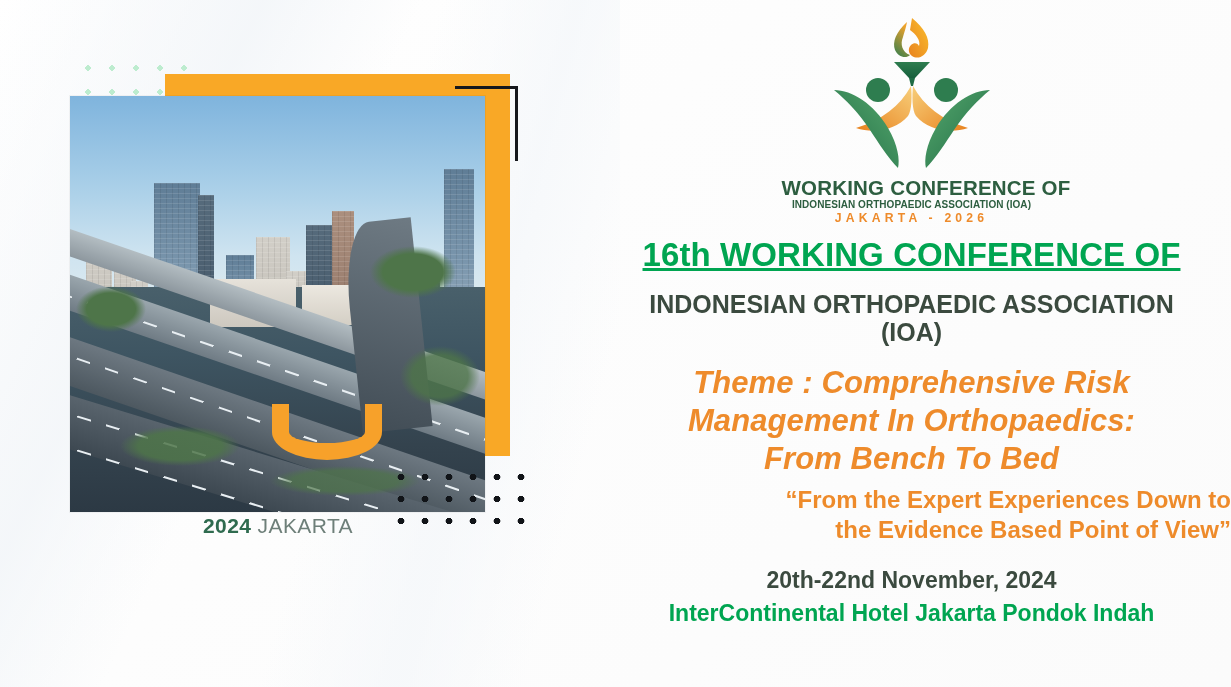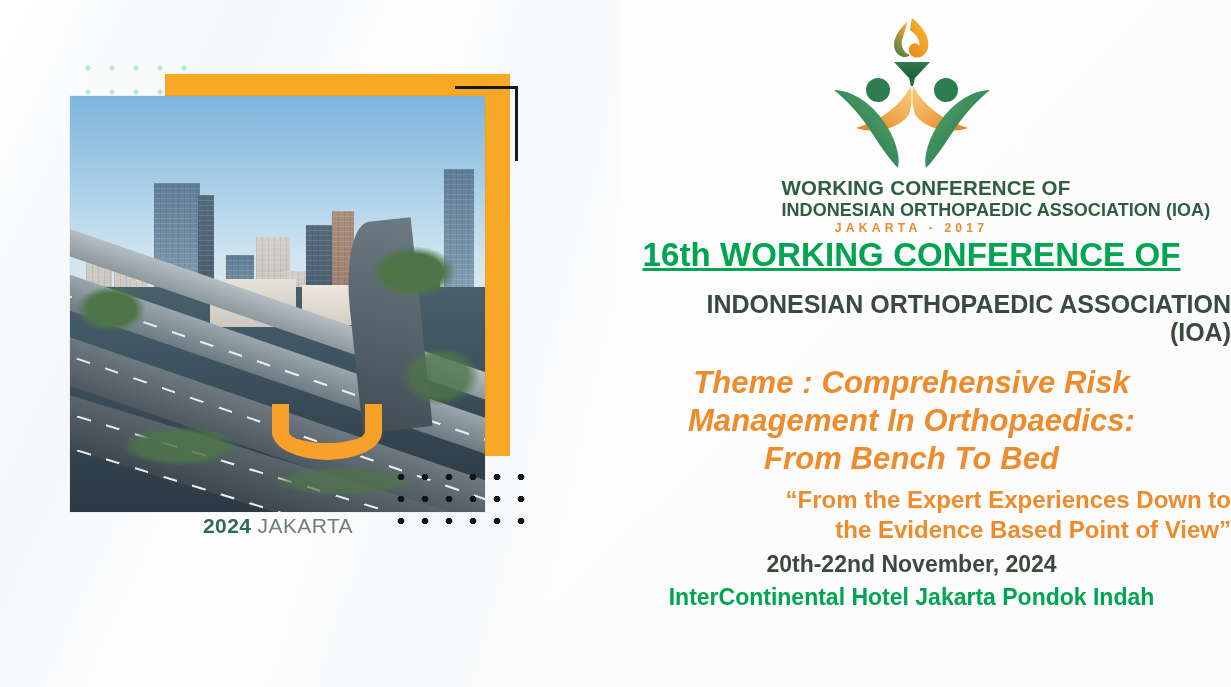--- a/index.html
+++ b/index.html
@@ -188,21 +188,21 @@
 
   .logo-line1 {
     font-size: 20.5px;
     font-weight: 800;
     letter-spacing: .2px;
     color: #2d5e40;
     line-height: 1.05;
     white-space: nowrap;
   }
   .logo-line2 {
-    font-size: 18px;
+    font-size: 10px;
     font-weight: 700;
     color: #2d5e40;
     letter-spacing: .05px;
     line-height: 1.25;
     white-space: nowrap;
   }
   .logo-line3 {
     font-size: 12.2px;
     font-weight: 700;
     color: #EE8B2B;
@@ -219,21 +219,20 @@
     letter-spacing: .1px;
     white-space: nowrap;
     text-decoration: underline;
   }
   .title-2 {
     margin-top: 16px;
     font-size: 25px;
     font-weight: 800;
     color: #3B4A3F;
     line-height: 1.12;
-    text-align: right;
   }
 
   .theme {
     margin-top: 18px;
     font-size: 31px;
     font-weight: 700;
     color: #EE8B2B;
     line-height: 1.22;
     letter-spacing: .1px;
     font-style: italic;
@@ -242,21 +241,21 @@
   .quote {
     margin-top: 8px;
     font-size: 24px;
     font-weight: 700;
     color: #EE8B2B;
     line-height: 1.25;
     text-align: right;
   }
 
   .date {
-    margin-top: 6px;
+    margin-top: 22px;
     font-size: 23px;
     font-weight: 800;
     color: #3B4A3F;
     line-height: 1.2;
   }
   .venue {
     margin-top: 4px;
     font-size: 23px;
     font-weight: 800;
     color: #00A551;
@@ -379,21 +378,21 @@
         <circle cx="134" cy="78" r="12" fill="#2E7D4F"></circle>
 
         <path d="M22 78 C40 78 62 92 76 116 C86 133 88 148 86 156
                  C76 146 66 130 58 118 C46 100 34 88 22 78 Z" fill="url(#grnL)"></path>
         <path d="M178 78 C160 78 138 92 124 116 C114 133 112 148 114 156
                  C124 146 134 130 142 118 C154 100 166 88 178 78 Z" fill="url(#grnR)"></path>
       </svg>
 
       <div class="logo-line1">WORKING CONFERENCE OF</div>
       <div class="logo-line2">INDONESIAN ORTHOPAEDIC ASSOCIATION (IOA)</div>
-      <div class="logo-line3">JAKARTA - 2017</div>
+      <div class="logo-line3">JAKARTA - 2026</div>
     </div>
 
     <div class="title-1">16th WORKING CONFERENCE OF</div>
 
     <div class="title-2">
       <span>INDONESIAN ORTHOPAEDIC ASSOCIATION</span><br>
       <span>(IOA)</span>
     </div>
 
     <div class="theme">

